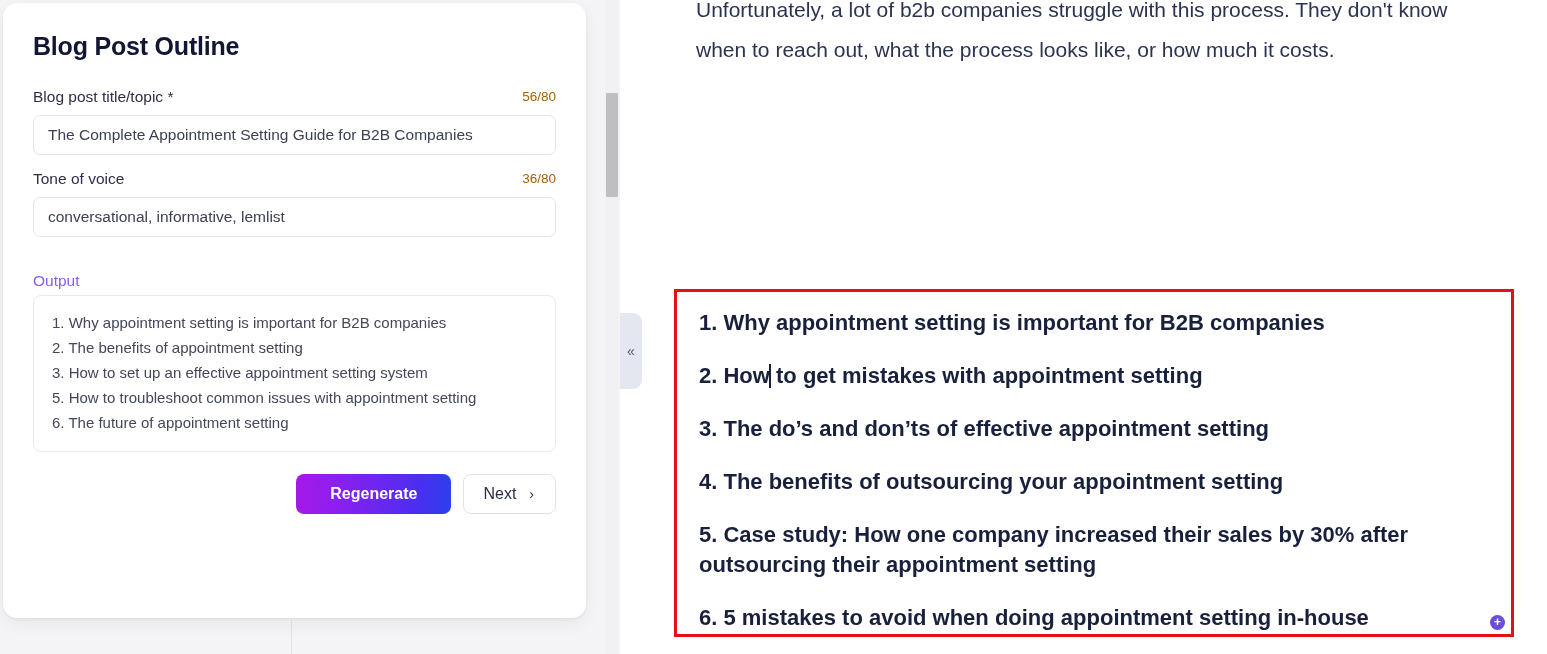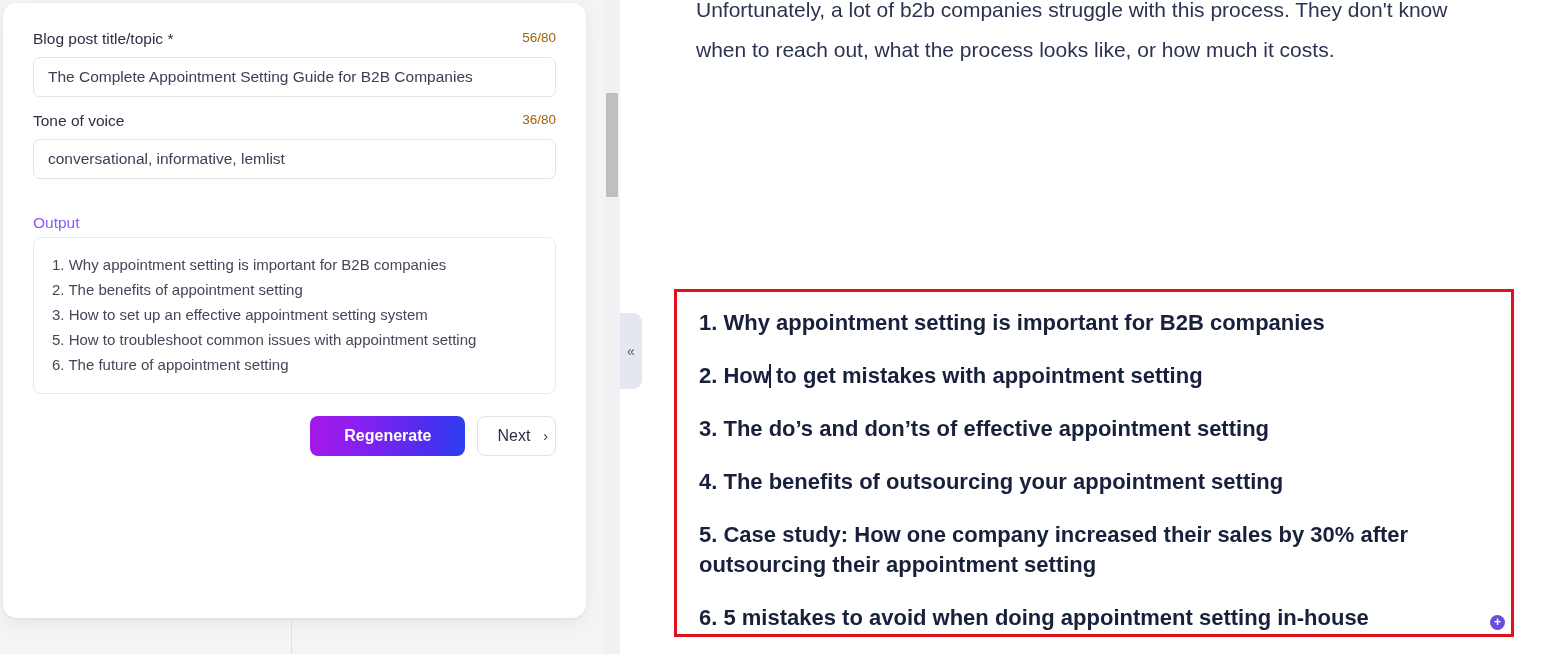--- a/index.html
+++ b/index.html
@@ -54,21 +54,21 @@
     font-weight: bold;
     color: #121534;
     letter-spacing: -0.2px;
     line-height: 34px;
     margin-bottom: 24px;
   }
 
   .field-row {
     display: flex;
     justify-content: space-between;
-    align-items: flex-start;
+    align-items: center;
     margin-bottom: 8px;
   }
   .field-label {
     font-size: 15.5px;
     color: #2c2f45;
     line-height: 20px;
   }
   .field-counter {
     font-size: 13.5px;
     color: #a16207;
@@ -135,21 +135,21 @@
     color: #ffffff;
     font-family: "Liberation Sans", sans-serif;
     font-size: 16px;
     font-weight: bold;
     cursor: pointer;
     line-height: 40px;
   }
 
   #next-button {
     height: 40px;
-    padding: 0 7px 0 19px;
+    padding: 0 21px 0 19px;
     border: 1px solid #e2e3e8;
     border-radius: 8px;
     background: #ffffff;
     color: #2b2f44;
     font-family: "Liberation Sans", sans-serif;
     font-size: 16px;
     cursor: pointer;
     display: flex;
     align-items: center;
     gap: 13px;
@@ -271,20 +271,21 @@
 <body>
 
 <div id="root">
 
   <div id="left-pane">
 
     <div id="left-bg-divider"></div>
 
     <div id="form-card">
 
+      <div id="card-title">Blog Post Outline</div>
 
       <div class="field-row">
         <span class="field-label">Blog post title/topic *</span>
         <span class="field-counter">56/80</span>
       </div>
       <input class="text-input" type="text" value="The Complete Appointment Setting Guide for B2B Companies" style="">
 
       <div class="spacer-1"></div>
 
       <div class="field-row">

